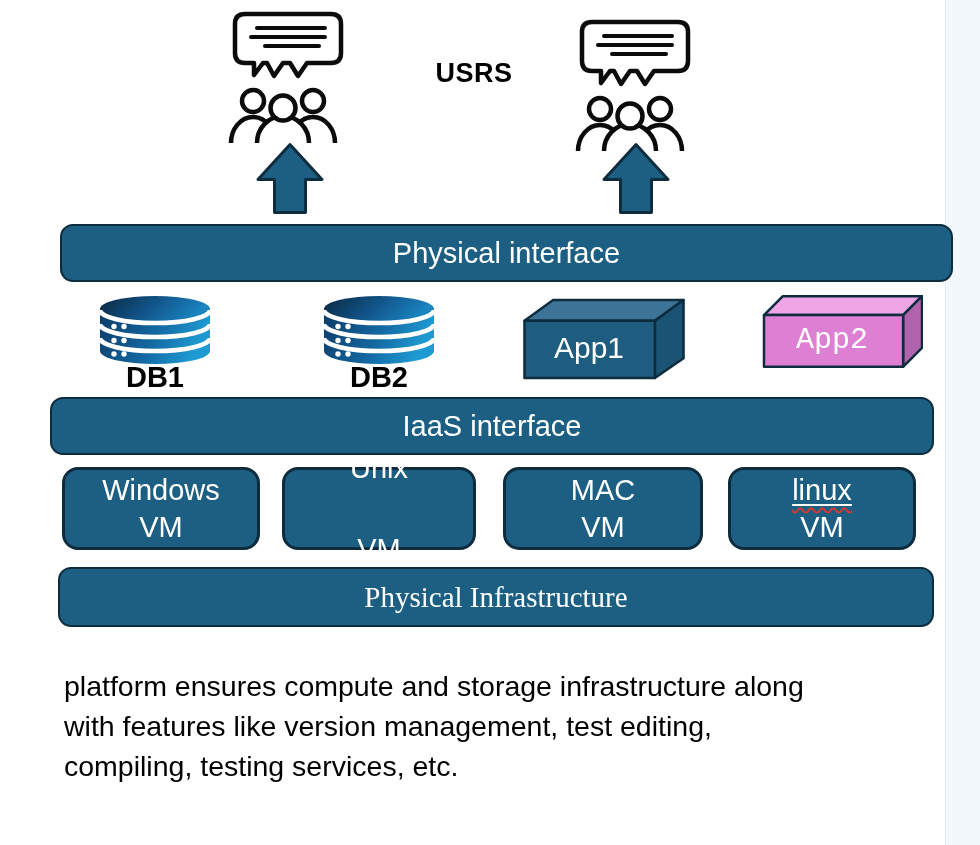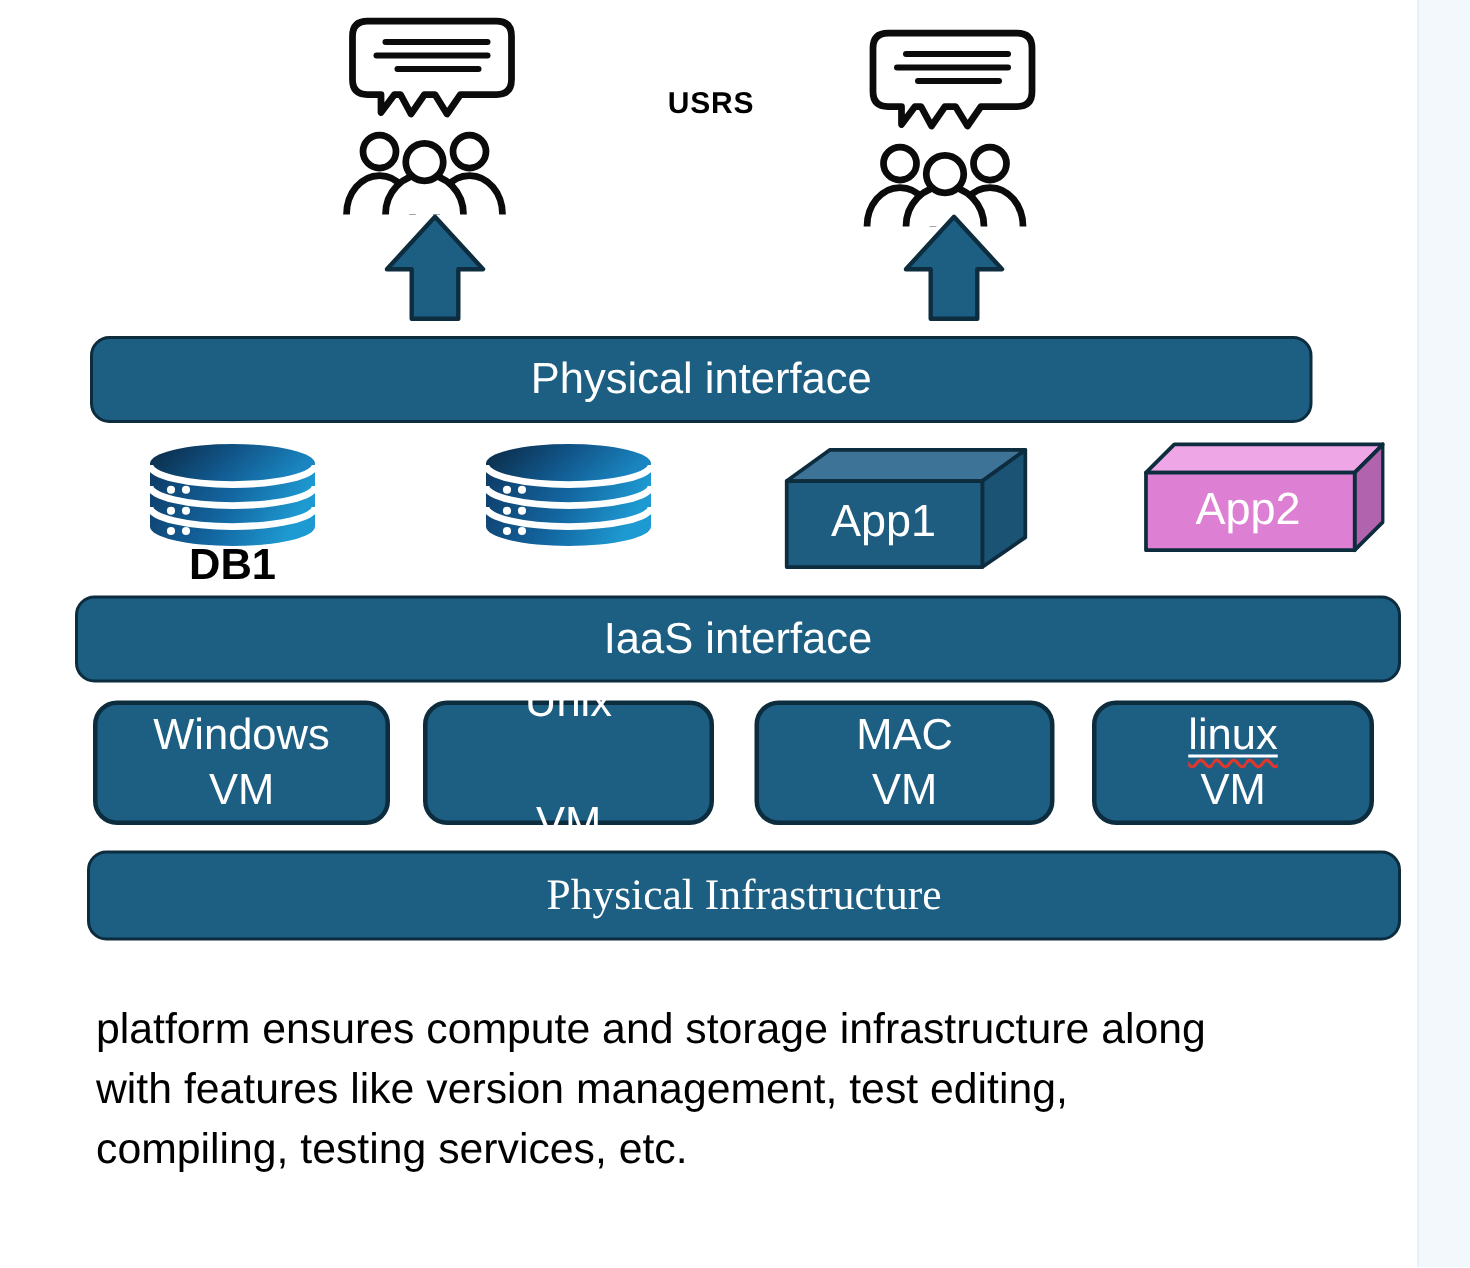--- a/index.html
+++ b/index.html
@@ -5,21 +5,21 @@
   html,body{margin:0;padding:0;background:#fff;}
   .stage{
     position:relative;width:980px;height:845px;overflow:hidden;
     background:var(--page_bg);
     font-family:"Liberation Sans", sans-serif;
   }
   .edge-strip{position:absolute;right:0;top:0;width:34px;height:845px;
     background:var(--edge_strip);border-left:1px solid var(--edge_line);}
   .users-icon{position:absolute;width:124px;height:132px;}
   .users-label{position:absolute;left:404px;top:58px;width:140px;text-align:center;
-    font-size:20px;font-weight:700;color:#000;letter-spacing:.5px;}
+    font-size:27px;font-weight:700;color:#000;letter-spacing:.5px;}
   .up-arrow{position:absolute;width:68px;height:73px;}
   .bar{position:absolute;background:var(--node_fill);border:2.5px solid var(--node_border);
     border-radius:13px;color:#fff;font-size:29px;display:flex;align-items:center;
     justify-content:center;box-sizing:border-box;}
   .db-icon{position:absolute;width:114px;height:70px;}
   .db-label{position:absolute;width:114px;text-align:center;font-size:29px;font-weight:700;color:#000;}
   .box3d{position:absolute;}
   .box3d-label{position:absolute;display:flex;align-items:center;justify-content:center;
     color:#fff;font-size:30px;}
   .vm{position:absolute;background:var(--node_fill);border:3px solid var(--node_border);
@@ -74,21 +74,21 @@
     </g>
   </svg>
 
   <svg class="up-arrow" style="left:256px;top:142px;" viewBox="0 0 70 74">
     <polygon points="35,2 68,38 51,38 51,72 19,72 19,38 2,38" style="fill:var(--node_fill);stroke:var(--node_border)" stroke-width="3" stroke-linejoin="round"></polygon>
   </svg>
   <svg class="up-arrow" style="left:602px;top:142px;" viewBox="0 0 70 74">
     <polygon points="35,2 68,38 51,38 51,72 19,72 19,38 2,38" style="fill:var(--node_fill);stroke:var(--node_border)" stroke-width="3" stroke-linejoin="round"></polygon>
   </svg>
 
-  <div class="bar" style="left:60px;top:224px;width:815px;height:58px;">
+  <div class="bar" style="left:60px;top:224px;width:893px;height:58px;">
     <span>Physical interface</span>
   </div>
 
   <svg class="db-icon" style="left:98px;top:295px;" viewBox="0 0 114 70">
     <defs>
       <linearGradient id="dbBody" x1="0" y1="0" x2="1" y2="0.25">
         <stop offset="0" style="stop-color:var(--db_body_dark)"></stop>
         <stop offset="0.55" style="stop-color:var(--db_body_mid)"></stop>
         <stop offset="1" style="stop-color:var(--db_body_light)"></stop>
       </linearGradient>
@@ -126,38 +126,39 @@
     </g>
     <g fill="#ffffff">
       <circle cx="16" cy="31.5" r="2.7"></circle>
         <circle cx="26" cy="31.5" r="2.7"></circle>
       <circle cx="16" cy="45.5" r="2.7"></circle>
         <circle cx="26" cy="45.5" r="2.7"></circle>
       <circle cx="16" cy="59" r="2.7"></circle>
         <circle cx="26" cy="59" r="2.7"></circle>
     </g>
   </svg>
+  <div class="db-label" style="left:322px;top:361px;">DB2</div>
 
   <svg class="box3d" style="left:522px;top:297px;width:165px;height:83px;" viewBox="0 0 166 84">
     <g style="stroke:var(--node_border)" stroke-width="2.5" stroke-linejoin="round">
       <polygon points="2,24 31,3 163,3 134,24" style="fill:var(--app1_top)"></polygon>
       <polygon points="134,24 163,3 163,62 134,82" style="fill:var(--app1_side)"></polygon>
       <polygon points="2,24 134,24 134,82 2,82" style="fill:var(--app1_front)"></polygon>
     </g>
   </svg>
   <div class="box3d-label" style="left:522px;top:319px;width:134px;height:58px;">App1</div>
 
   <svg class="box3d" style="left:762px;top:293px;width:161px;height:76px;" viewBox="0 0 162 76">
     <g style="stroke:var(--node_border)" stroke-width="2.5" stroke-linejoin="round">
       <polygon points="2,22 21,3 161,3 142,22" style="fill:var(--app2_top)"></polygon>
       <polygon points="142,22 161,3 161,55 142,74" style="fill:var(--app2_side)"></polygon>
       <polygon points="2,22 142,22 142,74 2,74" style="fill:var(--app2_front)"></polygon>
     </g>
   </svg>
-  <div class="box3d-label" style="left:762px;top:314px;width:140px;height:52px;">App2</div>
+  <div class="box3d-label" style="left:762px;top:314px;width:140px;height:52px;font-family:Liberation Mono, monospace;">App2</div>
 
   <div class="bar" style="left:50px;top:397px;width:884px;height:58px;">
     <span>IaaS interface</span>
   </div>
 
   <div class="vm" style="left:62px;top:467px;width:198px;height:83px;">
     <span>Windows</span>
     <span>VM</span>
   </div>
   <div class="vm" style="left:282px;top:467px;width:194px;height:83px;gap:44px;">

